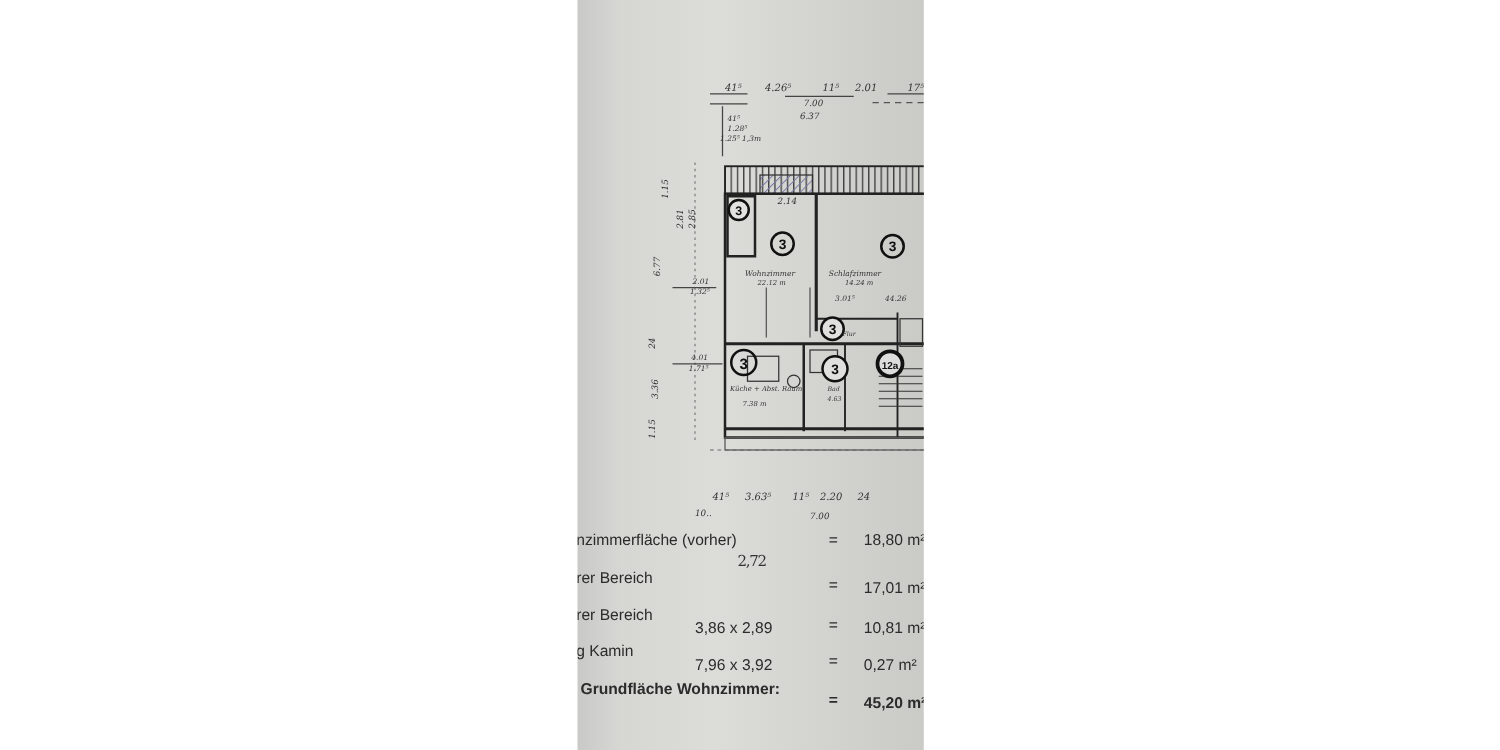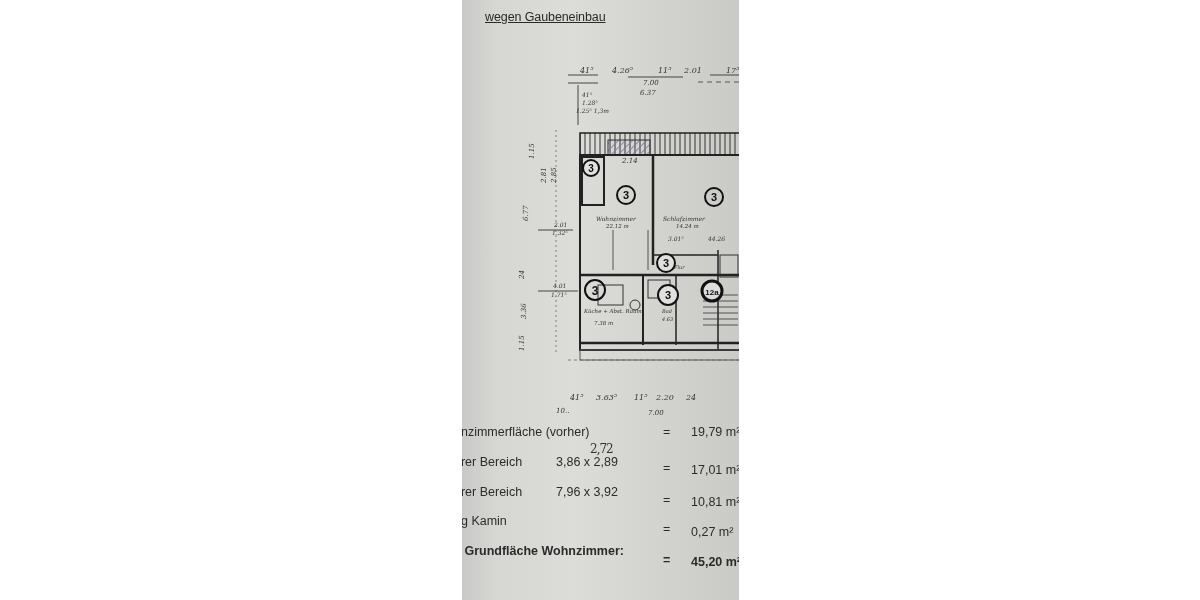--- a/index.html
+++ b/index.html
@@ -15,36 +15,35 @@
   .title {
     position: absolute; left: 23px; top: 11px; font-size: 12.5px; line-height: 13px;
     text-decoration: underline; color: #2a2a2a; letter-spacing: -0.1px;
   }
   .plan { position: absolute; left: 0; top: 55px; width: 277px; height: 370px; margin-left: 36px; }
   .plan svg { width: 100%; height: 100%; }
   .hand { font-family: "DejaVu Serif", serif; font-style: italic; fill: #333; }
   .calc { position: absolute; left: 0; top: 420px; width: 277px; height: 180px; }
   .row { position: absolute; left: 0; width: 290px; height: 18px; font-size: 12.5px; color: #2b2b2b; white-space: nowrap; }
   .row .label { position: absolute; left: -8px; }
-  .row .dims { position: absolute; left: 94px; }
+  .row .dims { position: absolute; left: 94px; margin-top: 40px; }
   .row .eq { position: absolute; left: 201px; }
   .row .val { position: absolute; left: 229px; }
   .row.bold { font-weight: bold; font-size: 12.5px; }
   .handnote {
     position: absolute; left: 128px; top: 22px; font-family: "DejaVu Serif", serif; 
     font-size: 12px; color: #333; letter-spacing: -1px;
   }
 </style>
 </head>
 <body>
 
 <div class="paper">
 
   <div class="title">
-    <div>wegen Gaubeneinbau</div>
   </div>
 
   <div class="plan">
     <svg viewBox="0 0 277 370" xmlns="http://www.w3.org/2000/svg">
       <defs>
         <pattern id="hatch" width="5" height="5" patternUnits="userSpaceOnUse" patternTransform="rotate(45)">
           <line x1="0" y1="0" x2="0" y2="5" stroke="#7a7aa8" stroke-width="1.6"></line>
         </pattern>
         <pattern id="ticks" width="5" height="20" patternUnits="userSpaceOnUse">
           <line x1="2" y1="0" x2="2" y2="20" stroke="#333" stroke-width="1"></line>
@@ -166,21 +165,21 @@
         <text class="hand" x="58" y="358" font-size="7">10..</text>
         <text class="hand" x="150" y="360" font-size="7">7.00</text>
       </g>
     </svg>
   </div>
 
   <div class="calc">
     <div class="row" style="top:5px">
       <span class="label">hnzimmerfläche (vorher)</span>
       <span class="eq">=</span>
-      <span class="val">19,79 m²</span>
+      <span class="val">18,80 m²</span>
     </div>
     <div class="handnote">2,72</div>
     <div class="row" style="top:35px">
       <span class="label">erer Bereich</span>
       <span class="dims">3,86 x 2,89</span>
       <span class="eq" style="top:6px">=</span>
       <span class="val" style="top:8px">17,01 m²</span>
     </div>
     <div class="row" style="top:65px">
       <span class="label">erer Bereich</span>

